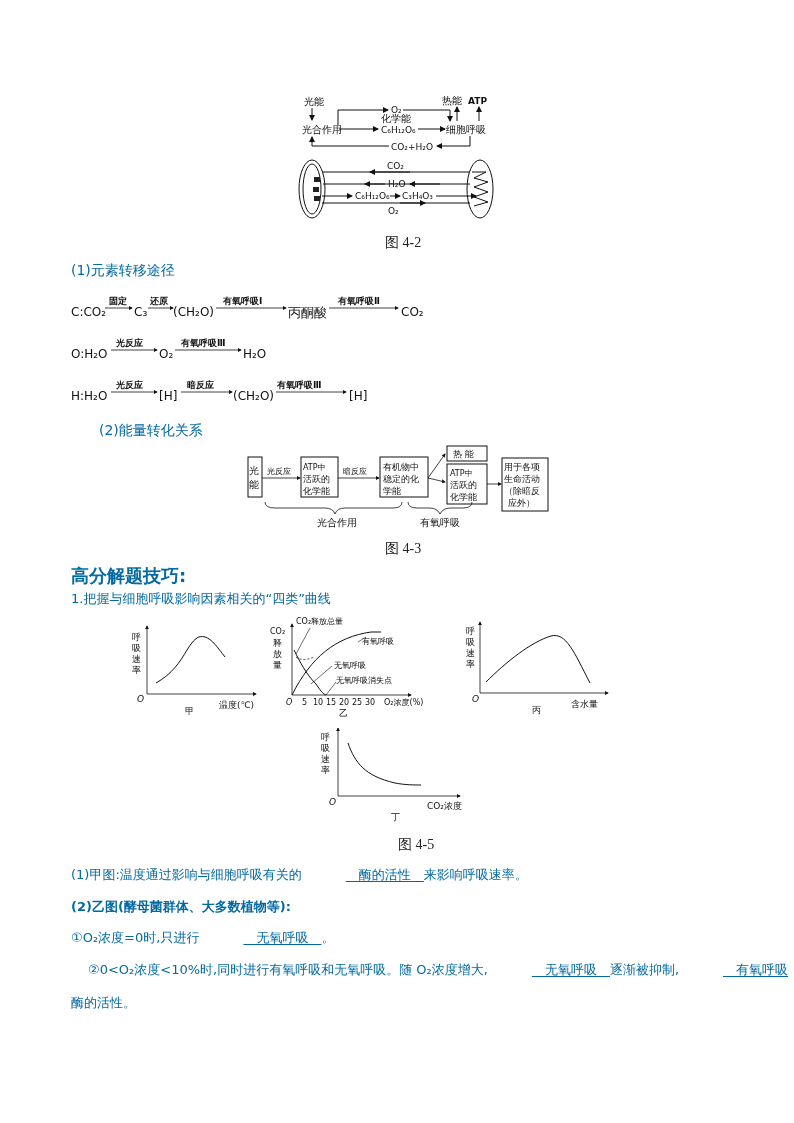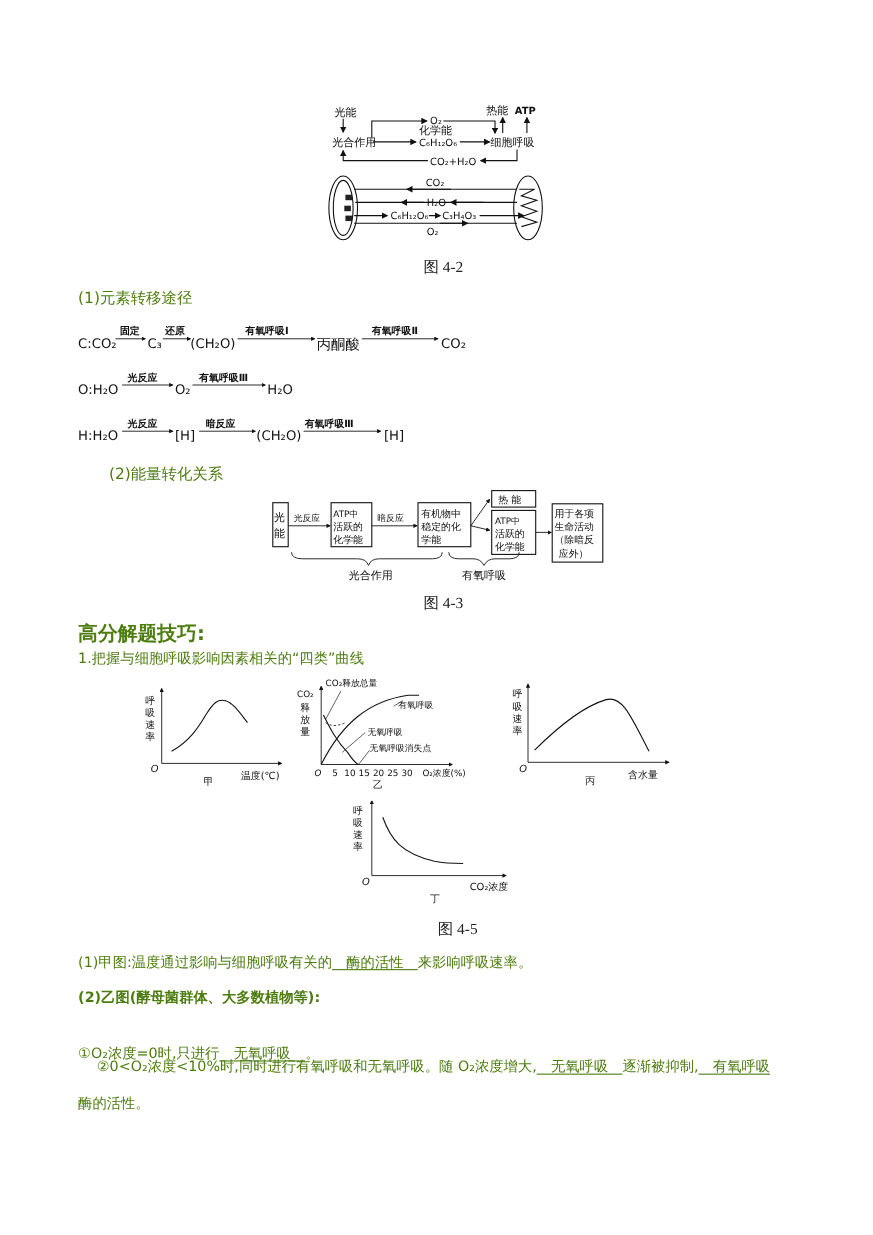--- a/index.html
+++ b/index.html
@@ -1,21 +1,21 @@
 <!DOCTYPE html>
 <html><head>
 <meta charset="utf-8">
 <style>
   html,body{margin:0;padding:0;background:#fff;}
   body{width:794px;height:1123px;position:relative;overflow:hidden;font-family:"DejaVu Serif","Liberation Serif",serif;color:#111;}
   .abs{position:absolute;}
-  .t{font-family:"DejaVu Sans","Liberation Sans",sans-serif;font-size:13px;color:#4d7c0f;white-space:nowrap;}
+  .t{font-family:"DejaVu Sans","Liberation Sans",sans-serif;font-size:13px;color:#0369a1;white-space:nowrap;}
   .cap{font-family:Liberation Serif, serif;font-size:14px;color:#222;}
   .bold{font-weight:bold;}
-  .ul{text-decoration:underline;text-underline-offset:2px;}
+  .ul{text-decoration:underline;text-underline-offset:2px;padding-left:44px;}
   svg text{font-family:"DejaVu Sans","Liberation Sans",sans-serif;fill:#111;}
   .flowrow{position:absolute;height:24px;}
 </style>
 </head>
 <body>
 
 <div class="abs" style="left:290px;top:92px;width:212px;height:160px;">
   <svg width="212" height="130" viewBox="0 0 212 130">
     <defs>
       <marker id="ah" markerWidth="6" markerHeight="6" refX="5" refY="3" orient="auto">
@@ -265,19 +265,19 @@
     <text x="112" y="81" font-size="9">CO₂浓度</text>
     <text x="76" y="92" font-size="9">丁</text>
   </svg>
 </div>
 <div class="abs cap" style="left:385px;top:836px;margin-left:13px;">图 4-5</div>
 
 <div class="abs t" style="left:71px;top:866px;">
   <span>(1)甲图:温度通过影响与细胞呼吸有关的</span><span class="ul">　酶的活性　</span><span>来影响呼吸速率。</span>
 </div>
 <div class="abs t" style="left:71px;top:898px;font-weight:bold;">(2)乙图(酵母菌群体、大多数植物等):</div>
-<div class="abs t" style="left:71px;top:929px;margin-top:20px;">
+<div class="abs t" style="left:71px;top:929px;">
   <span>①O₂浓度=0时,只进行</span><span class="ul">　无氧呼吸　</span><span>。</span>
 </div>
 <div class="abs t" style="left:71px;top:961px;margin-left:17px;">
   <span>②0&lt;O₂浓度&lt;10%时,同时进行有氧呼吸和无氧呼吸。随 O₂浓度增大,</span><span class="ul">　无氧呼吸　</span><span>逐渐被抑制,</span><span class="ul">　有氧呼吸</span>
 </div>
 <div class="abs t" style="left:71px;top:994px;">酶的活性。</div>
 
 </body></html>

